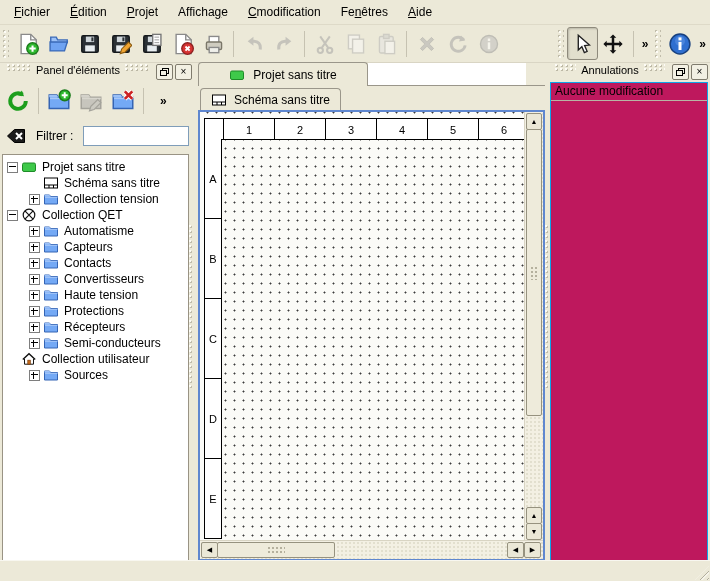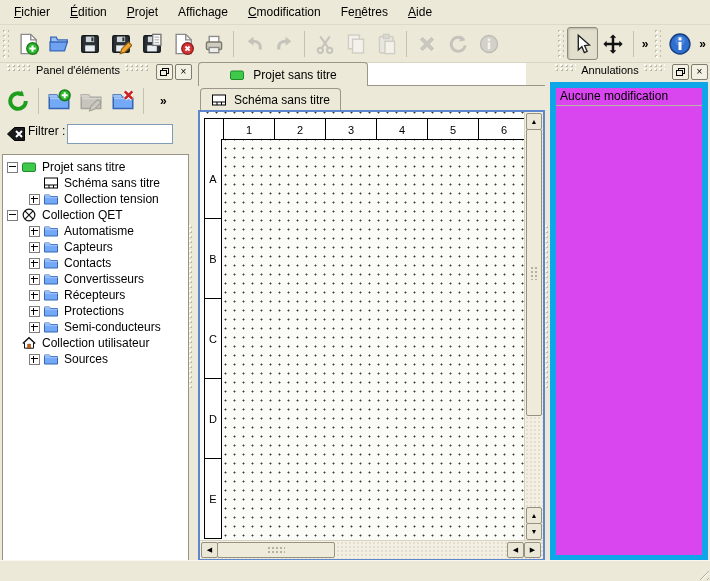--- a/index.html
+++ b/index.html
@@ -37,21 +37,21 @@
   .dock-btn{width:15px;height:14px;border:1px solid #7f7b6d;background:#f2f0e3;border-radius:2px;
             margin-left:2px;display:flex;align-items:center;justify-content:center;
             font-size:10px;line-height:10px;flex:none}
   .restore-glyph{position:relative;width:9px;height:8px}
   .restore-glyph::before{content:"";position:absolute;right:0;top:0;width:5px;height:4px;border:1px solid #000}
   .restore-glyph::after{content:"";position:absolute;left:0;bottom:0;width:5px;height:4px;border:1px solid #000;background:#f2f0e3}
 
   .left-dock{left:0;width:194px}
   .panel-tools{position:absolute;left:2px;top:20px;height:38px;display:flex;align-items:center}
   .pt-btn{width:32px;height:34px;display:flex;align-items:center;justify-content:center;flex:none}
-  .filter-row{position:absolute;left:6px;top:62px;height:24px;display:flex;align-items:flex-start;gap:2px}
+  .filter-row{position:absolute;left:6px;top:62px;height:24px;display:flex;align-items:center;gap:10px}
   .filter-input{width:100px;height:18px;border:1px solid #7f9db9;background:#fff;font:inherit;padding:0 2px}
 
   .tree{position:absolute;left:2px;right:5px;top:92px;bottom:0;background:#fff;
         border:1px solid #999384;overflow:hidden;padding-top:4px}
   .tree-row{height:16px;display:flex;align-items:center;white-space:nowrap}
   .tree-row .ic{margin:0 5px 0 3px;flex:none}
   .d0{padding-left:4px}
   .d1{padding-left:26px}
   .expander{width:9px;height:9px;border:1px solid #7e7e7e;background:#fff;position:relative;flex:none}
   .expander::before{content:"";position:absolute;left:1px;right:1px;top:3px;height:1px;background:#000}
@@ -107,21 +107,21 @@
 
   .splitter{position:absolute;width:5px;top:225px;height:165px;
       background-image:radial-gradient(circle at 1px 1px,#fdfcf6 1px,rgba(0,0,0,0) 1.2px),
                        radial-gradient(circle at 2px 2px,#c1bdab 1px,rgba(0,0,0,0) 1.2px);
       background-size:5px 5px}
   .split-l{left:189px}
   .split-r{left:545px}
 
   
   .right-dock{left:548px;right:0}
-  .undo-list{position:absolute;left:2px;right:2px;top:20px;bottom:0;background:#d946ef;border:6px solid #0ea5e9}
+  .undo-list{position:absolute;left:2px;right:2px;top:20px;bottom:0;background:#be185d;border:1px solid #0ea5e9}
   .undo-first{height:17px;line-height:17px;padding-left:4px;border-bottom:1px solid #b8b4a4}
 
   
   .statusbar{position:absolute;left:0;right:0;bottom:0;height:20px;background:#ece9d8;border-top:1px solid #f8f7f0}
   .grip{position:absolute;right:1px;bottom:1px;width:14px;height:14px;
         background:repeating-linear-gradient(135deg,rgba(0,0,0,0) 0 3px,#b2ae9c 3px 4px,#f6f4ea 4px 5px);
         clip-path:polygon(100% 0,100% 100%,0 100%)}
 </style>
 </head>
 <body>
@@ -470,28 +470,35 @@
         <svg class="ic" width="16" height="16" viewBox="0 0 16 16">
           <use href="#i-folder"></use>
         </svg>
         <span>Convertisseurs</span>
       </div>
     <div class="tree-row d1">
         <span class="expander plus"></span>
         <svg class="ic" width="16" height="16" viewBox="0 0 16 16">
           <use href="#i-folder"></use>
         </svg>
+        <span>Haute tension</span>
+      </div>
+    <div class="tree-row d1">
+        <span class="expander plus"></span>
+        <svg class="ic" width="16" height="16" viewBox="0 0 16 16">
+          <use href="#i-folder"></use>
+        </svg>
+        <span>Protections</span>
+      </div>
+    <div class="tree-row d1">
+        <span class="expander plus"></span>
+        <svg class="ic" width="16" height="16" viewBox="0 0 16 16">
+          <use href="#i-folder"></use>
+        </svg>
         <span>Récepteurs</span>
-      </div>
-    <div class="tree-row d1">
-        <span class="expander plus"></span>
-        <svg class="ic" width="16" height="16" viewBox="0 0 16 16">
-          <use href="#i-folder"></use>
-        </svg>
-        <span>Protections</span>
       </div>
     <div class="tree-row d1">
         <span class="expander plus"></span>
         <svg class="ic" width="16" height="16" viewBox="0 0 16 16">
           <use href="#i-folder"></use>
         </svg>
         <span>Semi-conducteurs</span>
       </div>
     <div class="tree-row d0">
         <span class="exp-spacer"></span>

